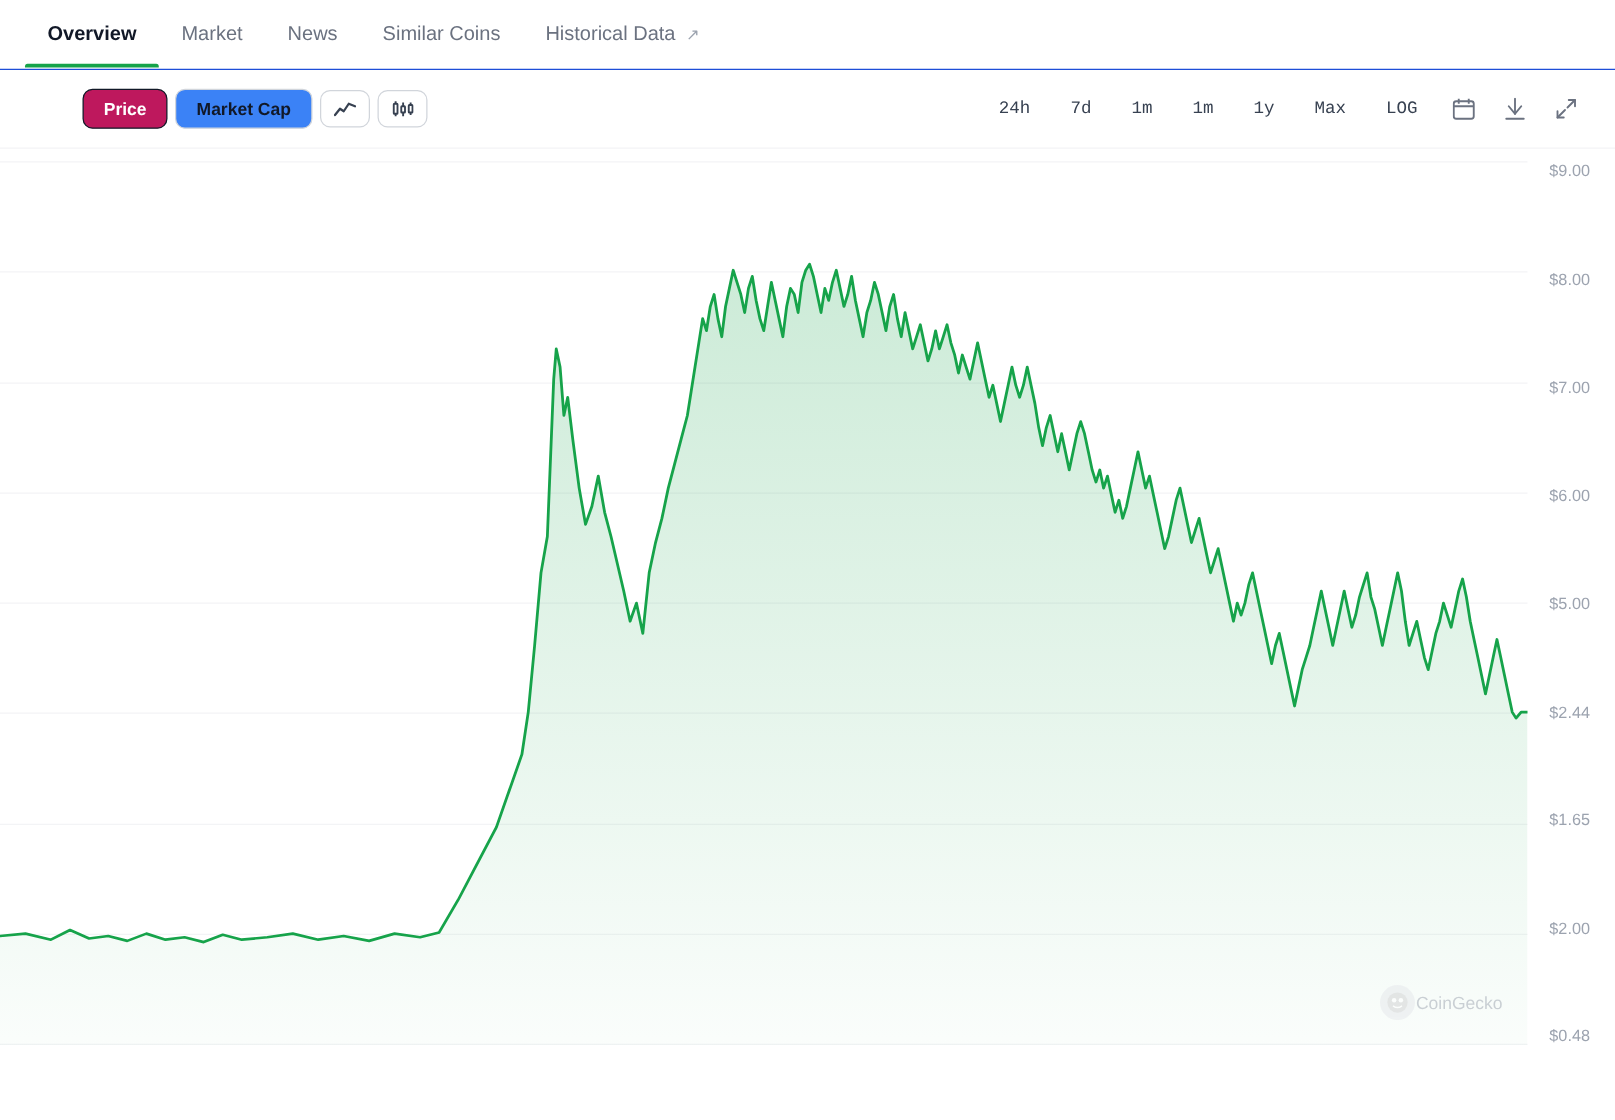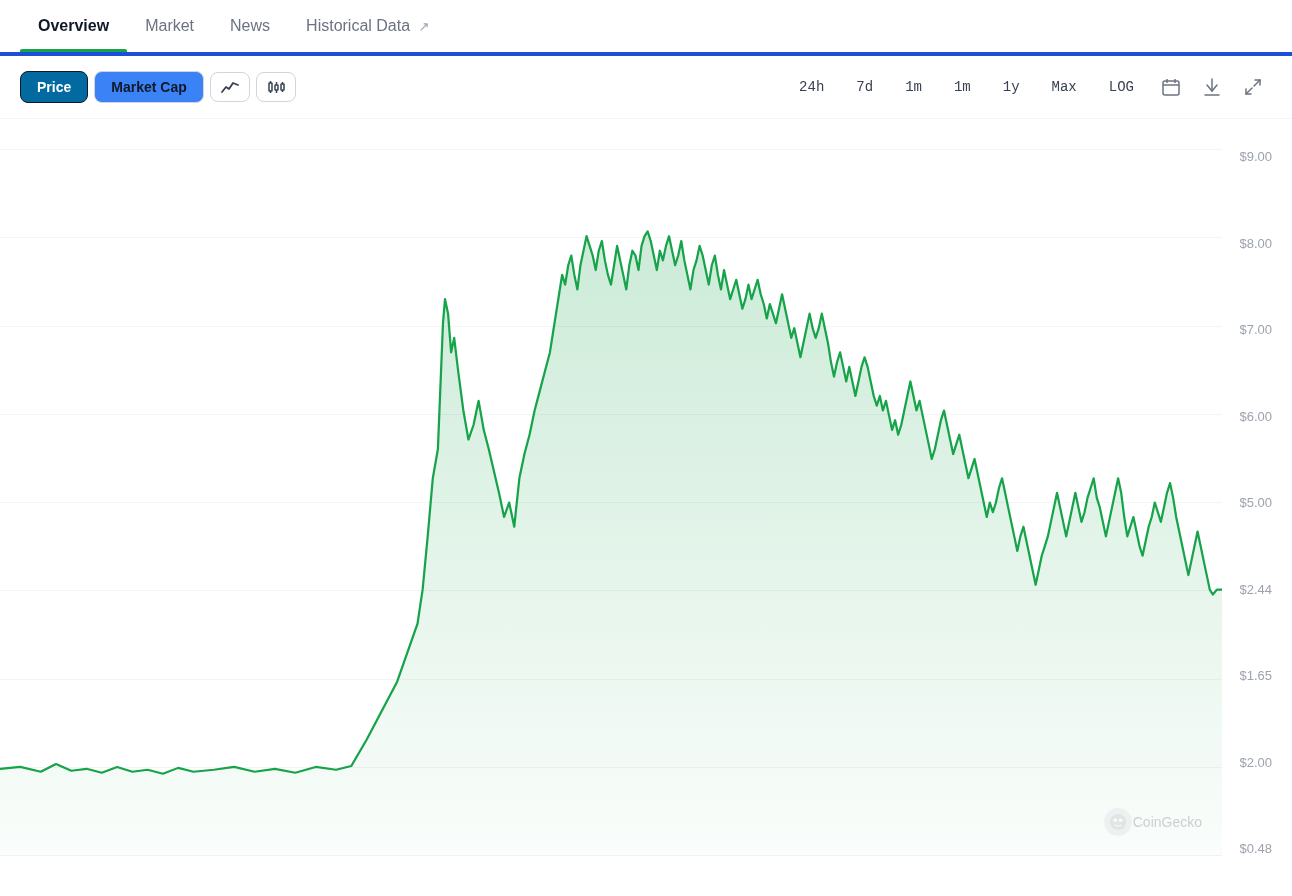--- a/index.html
+++ b/index.html
@@ -17,21 +17,21 @@
       height: 896px;
       padding: 0;
       display: flex;
       flex-direction: column;
     }
 
     
     .tabs {
       display: flex;
       align-items: center;
-      border-bottom: 4px solid #1d4ed8;
+      border-bottom: 1px solid #1d4ed8;
       padding: 0 20px;
       height: 56px;
       gap: 0;
     }
 
     .tab {
       padding: 16px 18px;
       font-size: 16px;
       font-weight: 500;
       color: #6b7280;
@@ -84,23 +84,24 @@
       border-radius: 8px;
       border: 1px solid #d1d5db;
       background: #3b82f6;
       font-size: 14px;
       font-weight: 600;
       color: #111827;
       cursor: pointer;
     }
 
     .btn-metric.active {
-      background: #0369a1;
+      background: #be185d;
       color: #fff;
       border-color: #111827;
+      margin-left: 46px;
     }
 
     .btn-icon {
       padding: 7px 10px;
       border-radius: 8px;
       border: 1px solid #d1d5db;
       background: #fff;
       cursor: pointer;
       display: flex;
       align-items: center;
@@ -147,21 +148,20 @@
       flex: 1;
       position: relative;
       padding: 10px 0 30px 0;
       overflow: hidden;
     }
 
     .chart-wrapper {
       position: relative;
       width: 100%;
       height: 100%;
-      margin-top: 20px;
     }
 
     .y-axis {
       position: absolute;
       right: 20px;
       top: 0;
       bottom: 30px;
       display: flex;
       flex-direction: column;
       justify-content: space-between;
@@ -241,20 +241,21 @@
   </style>
 </head>
 <body>
 
 <div class="container">
 
   <nav class="tabs">
     <a class="tab active">Overview</a>
     <a class="tab">Market</a>
     <a class="tab">News</a>
+    <a class="tab">Similar Coins</a>
     <a class="tab">
       <span>Historical Data</span>
       <span class="external-icon">↗</span>
     </a>
   </nav>
 
   <div class="toolbar">
     <div class="btn-group-left">
       <button class="btn-metric active">Price</button>
       <button class="btn-metric">Market Cap</button>

